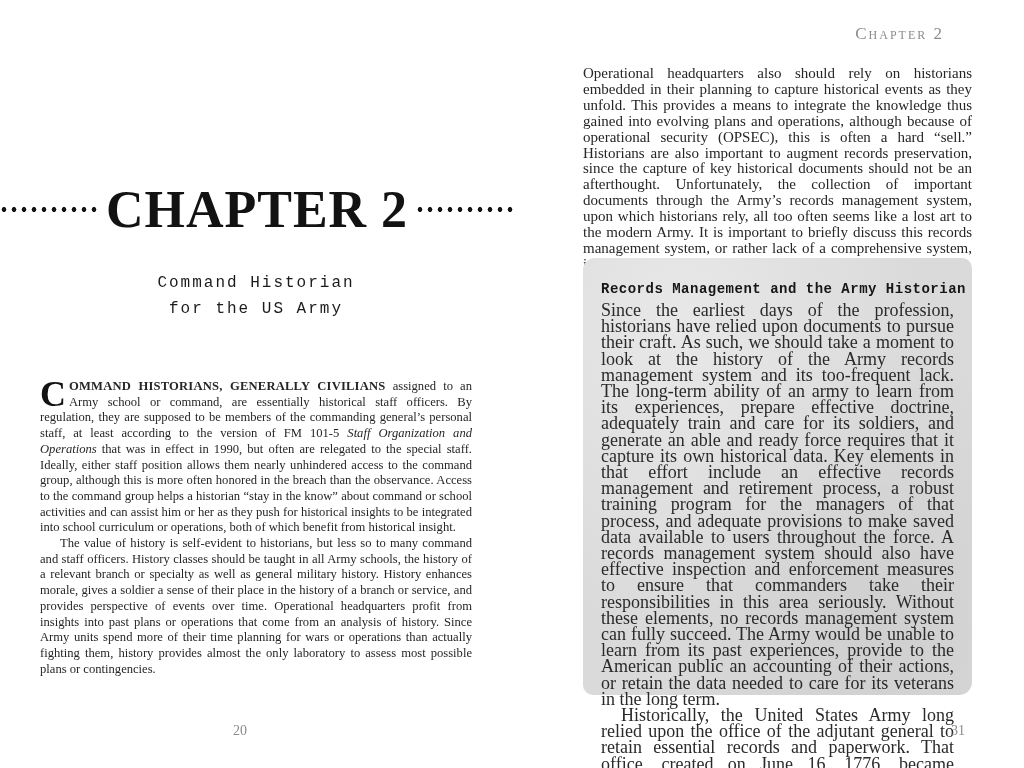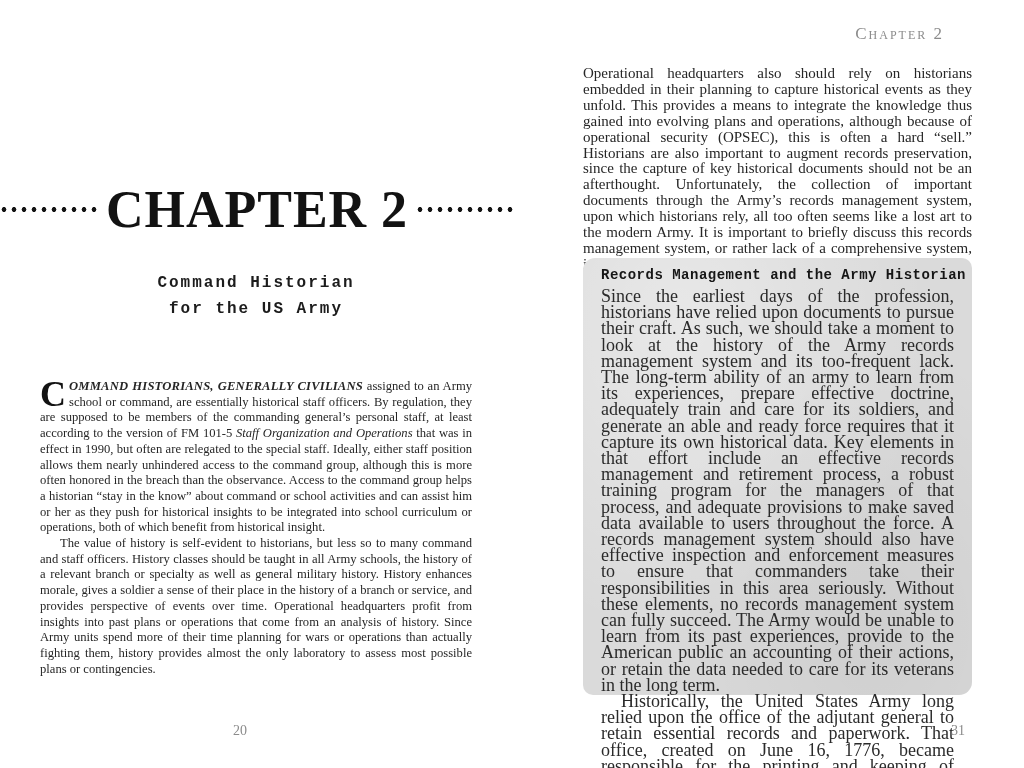--- a/index.html
+++ b/index.html
@@ -37,62 +37,62 @@
     letter-spacing: 1px; color: #121212;
     font-family: "Liberation Serif", serif;
     white-space: nowrap;
   }
 
   
   .subtitle {
     position: absolute; left: 40px; top: 270px; width: 432px;
     text-align: center;
     font-family: "Liberation Mono", monospace;
-    font-weight: bold;
+    font-weight: normal;
     font-size: 16px; line-height: 26px;
     letter-spacing: 2px;
     color: #1c1c1c;
   }
 
   
   .left-body {
     position: absolute; left: 40px; top: 379px; width: 432px;
     font-size: 12.6px; line-height: 15.7px;
     text-align: justify;
   }
   .left-body p { margin: 0; }
   .dropcap {
     float: left;
     font-size: 36px; line-height: 27px;
     padding: 2px 3px 0 0;
     font-weight: bold;
     color: #121212;
   }
-  .lead-bold { font-weight: bold; letter-spacing: 0.2px; font-style: italic; }
+  .lead-bold { font-weight: bold; letter-spacing: 0.2px; }
   .para-indent { text-indent: 20px; }
 
   
   .right-top {
     position: absolute; left: 583px; top: 66px; width: 389px;
     font-size: 15px; line-height: 15.9px;
     text-align: justify;
   }
   .right-top p { margin: 0; }
 
   
   .sidebar-box {
     position: absolute; left: 583px; top: 258px;
     width: 389px; height: 437px;
     box-sizing: border-box;
     background-color: #dadada;
     background-image:
       radial-gradient(ellipse at 25% 15%, rgba(255,255,255,0.38), rgba(255,255,255,0) 60%),
       radial-gradient(ellipse at 75% 85%, rgba(0,0,0,0.05), rgba(0,0,0,0) 55%);
     border-radius: 12px 10px 13px 10px;
-    padding: 9px 18px;
+    padding: 23px 18px;
   }
   .sidebar-heading {
     margin: 0 0 5px 0;
     font-family: "Liberation Mono", monospace;
     font-size: 14px; font-weight: bold;
     letter-spacing: 0.5px;
     text-align: center;
     color: #161616;
     white-space: nowrap;
   }

